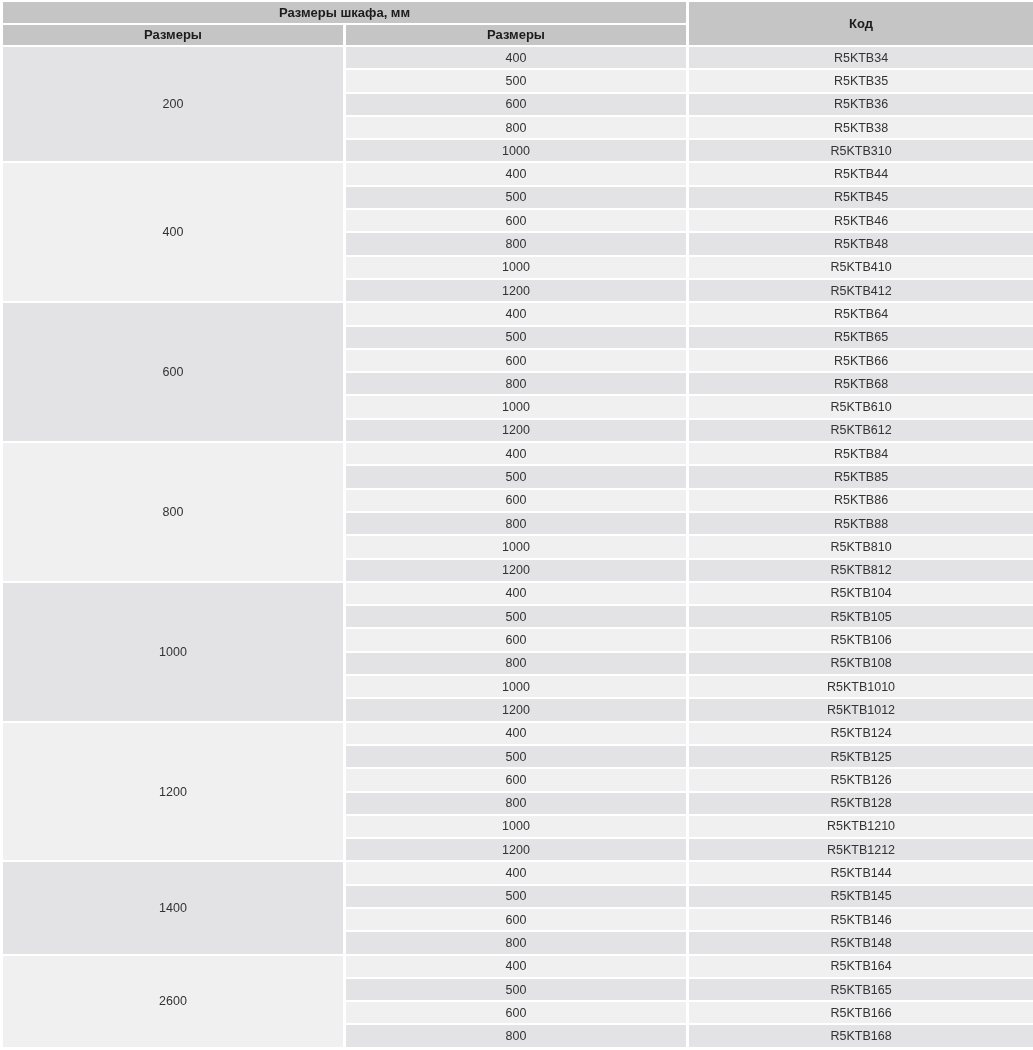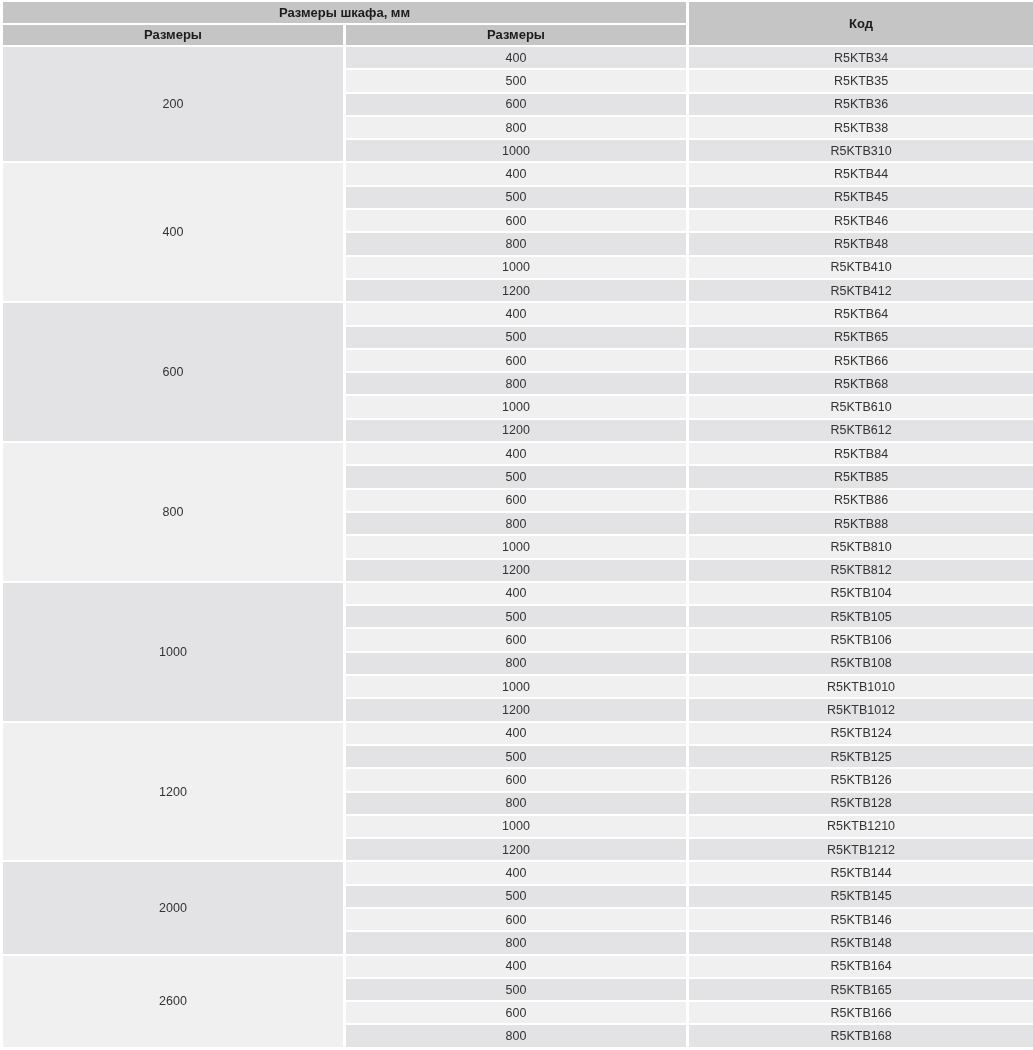--- a/index.html
+++ b/index.html
@@ -206,21 +206,21 @@
         </tr>
         <tr>
           <td class="light">1000</td>
           <td class="light">R5KTB1210</td>
         </tr>
         <tr>
           <td class="dark">1200</td>
           <td class="dark">R5KTB1212</td>
         </tr>
         <tr>
-          <td rowspan="4" class="dark">2000</td>
+          <td rowspan="4" class="dark">1400</td>
           <td class="light">400</td>
           <td class="light">R5KTB144</td>
         </tr>
         <tr>
           <td class="dark">500</td>
           <td class="dark">R5KTB145</td>
         </tr>
         <tr>
           <td class="light">600</td>
           <td class="light">R5KTB146</td>

